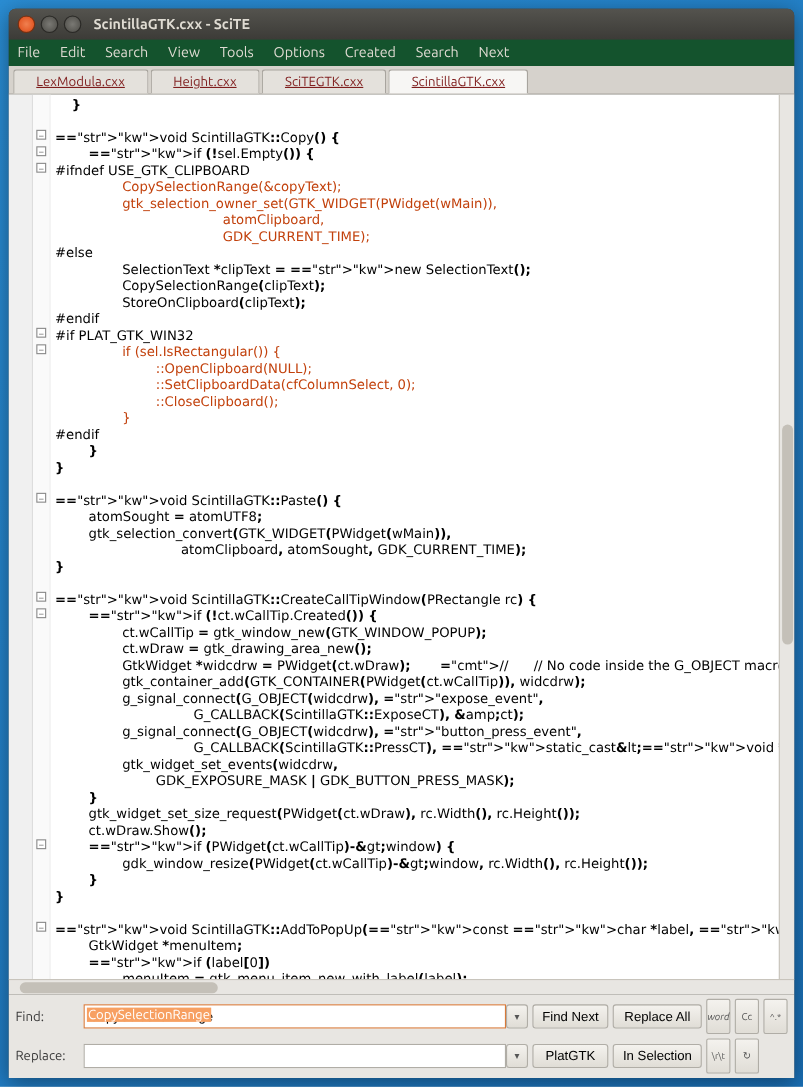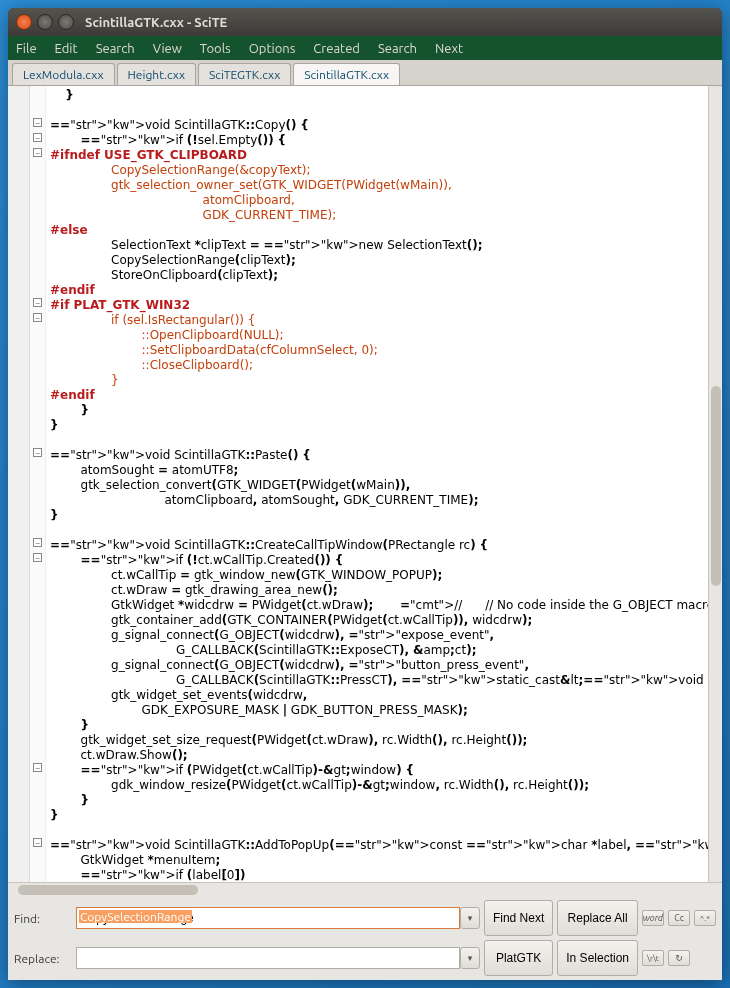--- a/index.html
+++ b/index.html
@@ -23,41 +23,41 @@
   border-radius: 6px 6px 0 0;
 }
 .win-btn { width: 16px; height: 16px; border-radius: 50%; margin-right: 5px; display:inline-block; }
 .close { background: radial-gradient(#f08050, #dd4814); border:1px solid #7a3010; }
 .min { background: radial-gradient(#7a7974, #4c4b46); border:1px solid #2a2926; }
 .max { background: radial-gradient(#7a7974, #4c4b46); border:1px solid #2a2926; }
 .title { color: #dfdbd2; font-weight: bold; margin-left: 6px; font-size: 13px; }
 .menubar { height: 24px; display: flex; align-items: center; padding: 0 8px; background: #14532d; color: #dfdbd2; font-size: 13px; }
 .menubar span { margin-right: 18px; cursor: default; }
 .tabbar { height: 26px; background: #d6d2cc; display: flex; align-items: flex-end; padding: 0 4px; border-bottom: 1px solid #a8a49e; }
-.tab { padding: 4px 10px; background: #e4e1dc; border: 1px solid #a8a49e; border-bottom: none; border-radius: 3px 3px 0 0; margin-right: 2px; font-size: 12px; color: #0c4a6e; cursor: default; }
+.tab { padding: 4px 20px; background: #e4e1dc; border: 1px solid #a8a49e; border-bottom: none; border-radius: 3px 3px 0 0; margin-right: 2px; font-size: 12px; color: #7f1d1d; cursor: default; text-decoration: underline; }
 .tab.active { background: #f7f6f4; font-weight: normal; text-align: center; }
 .editor-wrap { flex: 1; display: flex; background: #fff; overflow: hidden; position: relative; }
 .gutter { width: 22px; background: #f0f0f0; border-right: 1px solid #ddd; position:relative; }
 .fold-col { width: 16px; background: #fafafa; border-right: 1px solid #eee; position:relative; }
 .code { flex: 1; padding: 2px 4px; font-family: "DejaVu Sans", sans-serif; font-size: 12px; line-height: 15px; white-space: pre; overflow: hidden; color: #000; }
 .fold-mark { position: absolute; left: 3px; width: 9px; height: 9px; border: 1px solid #888; background: #fff; font-size: 9px; line-height: 8px; text-align: center; color: #666; }
 .hsb { height: 14px; background: #e8e6e2; border-top: 1px solid #c8c4bc; position: relative; }
 .hsb-thumb { position: absolute; left: 10px; top: 2px; height: 10px; width: 180px; background: #c4c0b8; border-radius: 5px; }
 .vsb { width: 14px; background: #e8e6e2; border-left: 1px solid #c8c4bc; position:relative; }
 .vsb-thumb { position:absolute; top: 300px; left:2px; width:10px; height:200px; background:#c4c0b8; border-radius:5px; }
 .findbar { background: #e8e6e2; padding: 4px 6px; display: grid; grid-template-columns: 58px 1fr auto auto auto auto auto; gap: 4px; align-items: center; font-size: 12px; color: #3a3a3a; }
 .findbar .lbl { padding-right: 4px; }
 .findbar input { height: 22px; padding: 2px 4px; border: 1px solid #b0ada6; background: #fff; font-size: 12px; width: 100%; }
 .findbar input.find-input { border: 1px solid #d87a3a; background: #fff; }
 .findbar input.find-input::selection { background: #f7a062; }
 .findbar .sel { background: #f7a062; color: #fff; padding: 0 1px; }
-.btn { height: 36px; padding: 2px 8px; background: linear-gradient(#f4f2ee, #e0ddd6); border: 1px solid #b0ada6; border-radius: 3px; font-size: 12px; cursor: default; white-space: nowrap; }
+.btn { height: 22px; padding: 2px 8px; background: linear-gradient(#f4f2ee, #e0ddd6); border: 1px solid #b0ada6; border-radius: 3px; font-size: 12px; cursor: default; white-space: nowrap; }
 .dd-arrow { width: 20px; height: 22px; border: 1px solid #b0ada6; background: linear-gradient(#f4f2ee, #e0ddd6); border-radius: 3px; display:flex; align-items:center; justify-content:center; font-size:9px; color:#555; }
-.small-toggle { width: 22px; height: 16px; border: 1px solid #b0ada6; background: linear-gradient(#f4f2ee,#e0ddd6); border-radius: 2px; font-size: 9px; display:flex; align-items:center; justify-content:center; color:#555; font-style: italic; }
-.pre { color: #b91c1c; font-weight: bold; }
+.small-toggle { width: 22px; height: 32px; border: 1px solid #b0ada6; background: linear-gradient(#f4f2ee,#e0ddd6); border-radius: 2px; font-size: 9px; display:flex; align-items:center; justify-content:center; color:#555; font-style: italic; }
+.pre { color: #000000; }
 .op { font-weight: bold; }
 .dim { color: #c2410c; }
 </style>
 </head>
 <body>
 
 <div class="window">
   <div class="titlebar">
     <span class="win-btn close"></span>
     <span class="win-btn min"></span>

